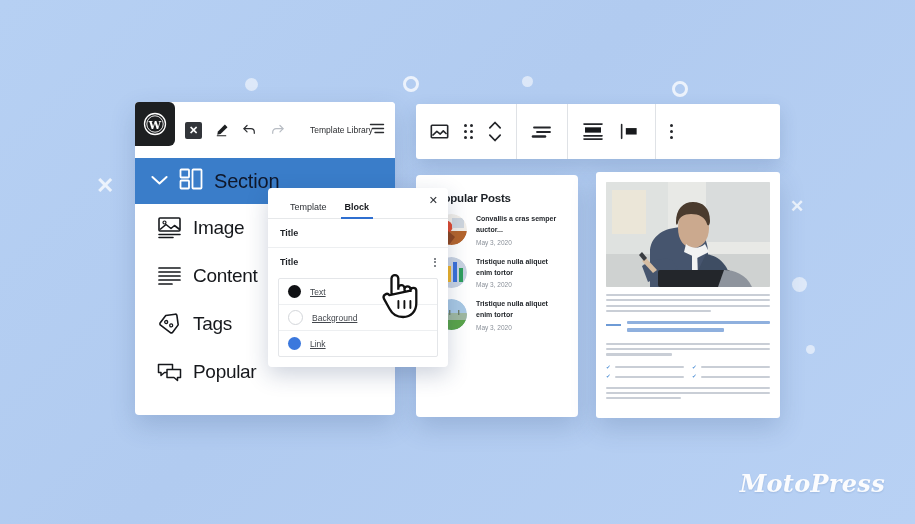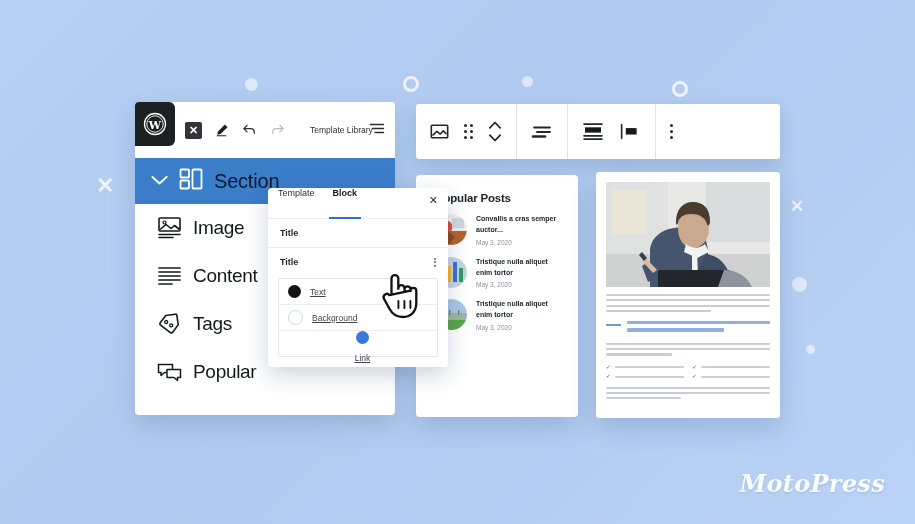--- a/index.html
+++ b/index.html
@@ -120,24 +120,24 @@
   
   #popover {
     left: 268px; top: 188px;
     width: 180px;
     border-radius: 4px;
     box-shadow: 0 8px 22px rgba(30,55,100,0.22);
     overflow: hidden;
     z-index: 40;
   }
   #pop-tabs {
-    display: flex; 
+    display: flex; align-items: flex-end;
     height: 30px;
     border-bottom: 1px solid #e6e8ea;
-    padding: 0 10px;
+    padding: 0 22px;
     position: relative;
   }
   .pop-tab {
     font-size: 9px;
     color: #2d3035;
     padding: 0 0 6px 0;
     margin-right: 18px;
     position: relative;
   }
   .pop-tab.active {
@@ -172,21 +172,21 @@
     border: 1px solid #e4e6e9;
     border-radius: 2px;
   }
   .color-row {
     display: flex; align-items: center;
     gap: 9px;
     height: 25px;
     padding-left: 9px;
     border-bottom: 1px solid #edeff1;
   }
-  .color-row:last-child { border-bottom: none; flex-direction: column; }
+  .color-row:last-child { border-bottom: none; }
   .swatch { width: 13px; height: 13px; border-radius: 50%; flex: none; }
   .swatch.text { background: #101114; }
   .swatch.background { background: #ffffff; border: 1px solid #d3d6da; }
   .swatch.link { background: #3b78dd; }
   .color-label { font-size: 8.5px; color: #42464c; text-decoration: underline; }
   #kebab-dots { display: flex; flex-direction: column; gap: 1.5px; align-items: center; }
   #kebab-dots i { width: 2px; height: 2px; background: #5a5f66; border-radius: 50%; display: block; }
 
   #hand-cursor {
     position: absolute;

